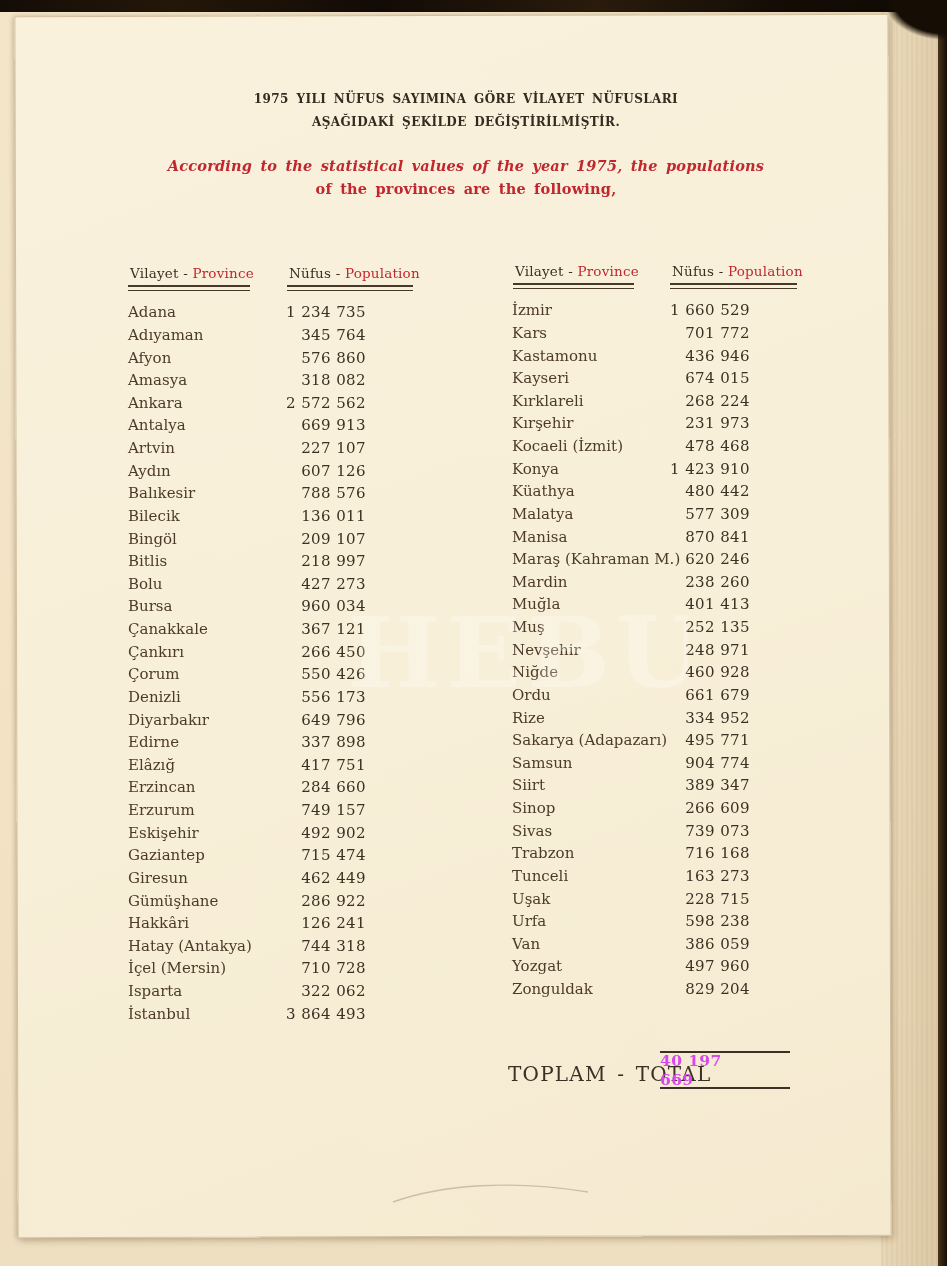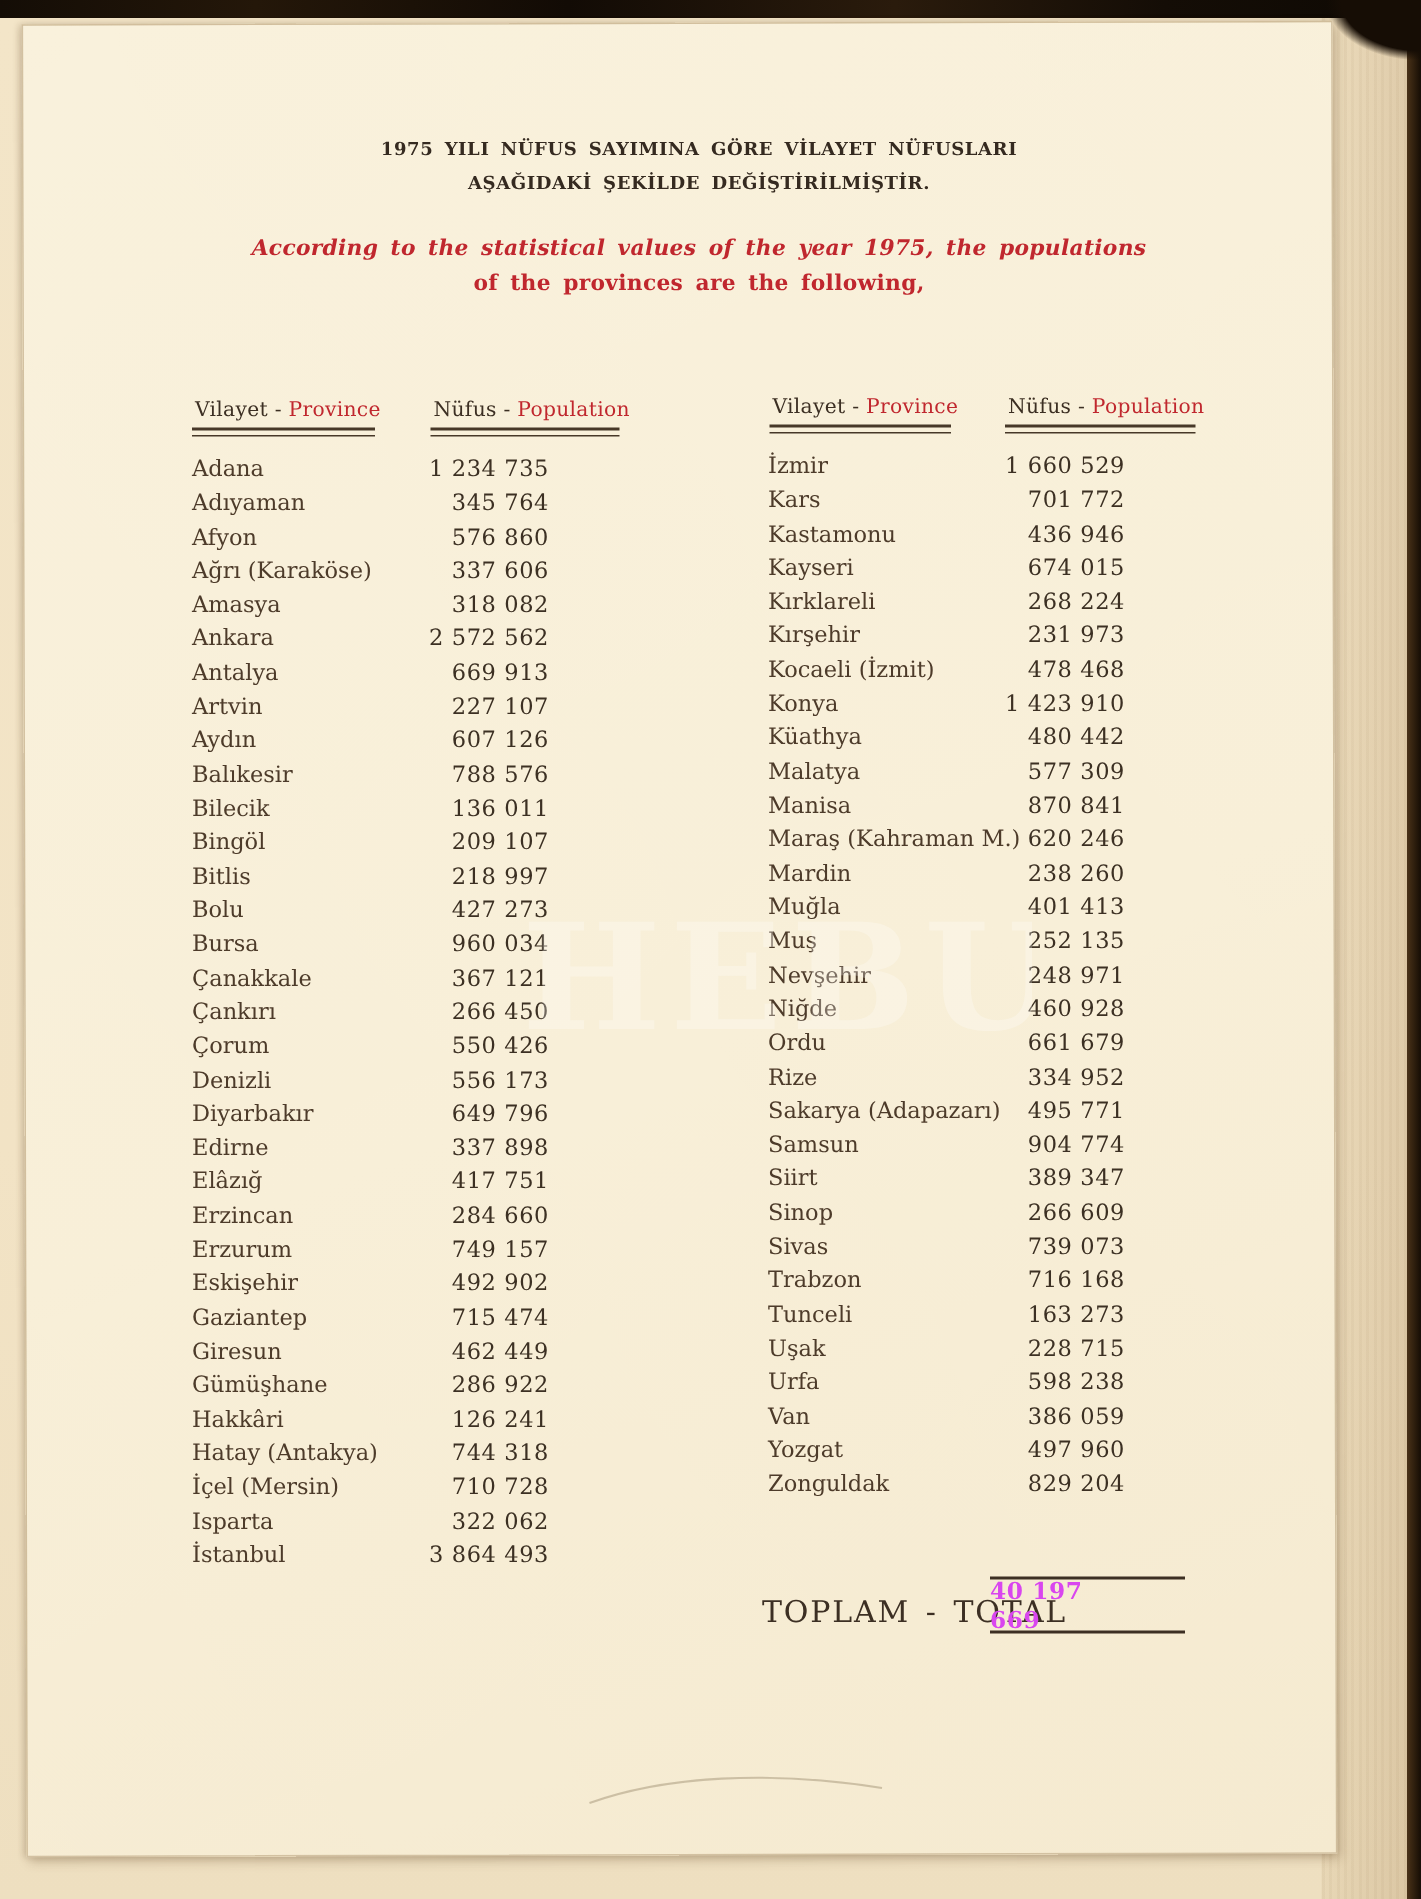--- a/index.html
+++ b/index.html
@@ -123,24 +123,20 @@
     </div>
     <div class="trow">
       <span class="pname">Adıyaman</span>
       <span class="pval">345 764</span>
     </div>
     <div class="trow">
       <span class="pname">Afyon</span>
       <span class="pval">576 860</span>
     </div>
     <div class="trow">
-      <span class="pname">Ağrı (Karaköse)</span>
-      <span class="pval">337 606</span>
-    </div>
-    <div class="trow">
       <span class="pname">Amasya</span>
       <span class="pval">318 082</span>
     </div>
     <div class="trow">
       <span class="pname">Ankara</span>
       <span class="pval">2 572 562</span>
     </div>
     <div class="trow">
       <span class="pname">Antalya</span>
       <span class="pval">669 913</span>

